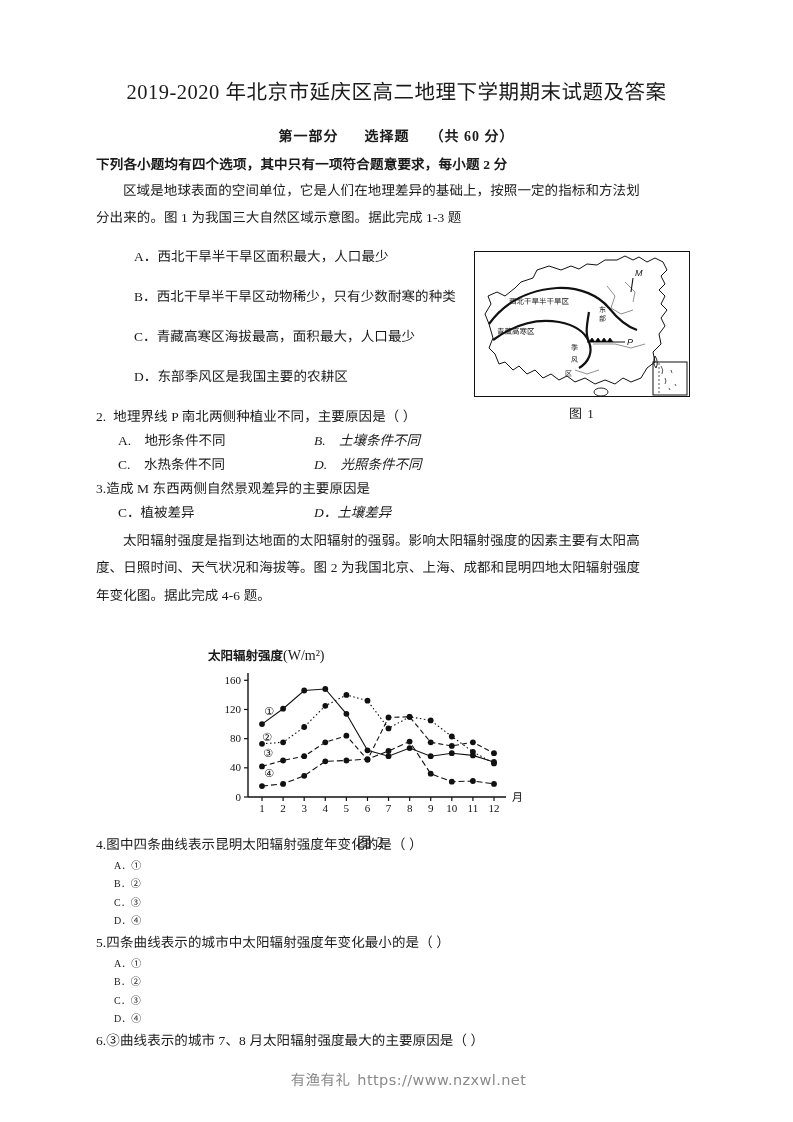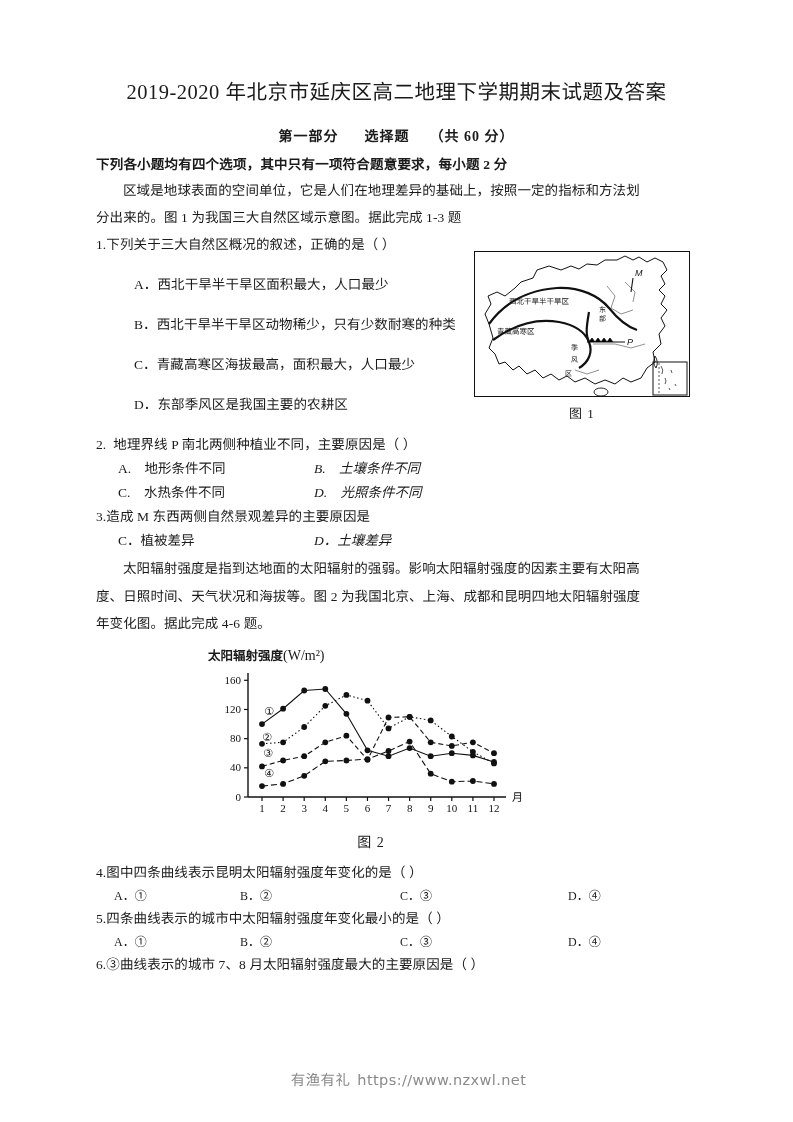--- a/index.html
+++ b/index.html
@@ -72,23 +72,24 @@
   .opt-2col {
     display: flex;
     font-size: 13.5px;
     line-height: 1.78;
     padding-left: 22px;
   }
   .opt-2col .c1 { width: 196px; flex: none; }
   .opt-2col .c2 { flex: none; font-style: italic; }
   .opt-4col {
     display: flex;
-    font-size: 12px;
+    font-size: 10px;
     line-height: 1.85;
     padding-left: 18px;
+    flex-direction: column;
   }
   .opt-4col span { flex: none; }
   .opt-4col .c1 { width: 126px; }
   .opt-4col .c2 { width: 160px; }
   .opt-4col .c3 { width: 168px; }
 
   
   .fig1-wrap {
     position: absolute;
     left: 474px;
@@ -176,21 +177,20 @@
   <div class="part-heading">
     <span class="seg">第一部分</span><span class="gap1"></span><span class="seg">选择题</span><span class="gap2"></span><span class="seg">（共 60 分）</span>
   </div>
 
   <p class="instruction">下列各小题均有四个选项，其中只有一项符合题意要求，每小题 2 分</p>
 
   <p class="para">区域是地球表面的空间单位，它是人们在地理差异的基础上，按照一定的指标和方法划</p>
   <p class="para" style="text-indent:0">分出来的。图 1 为我国三大自然区域示意图。据此完成 1-3 题</p>
 
   <div class="q-block">
-    <p class="q-stem"><span>1.</span><span>下列关于三大自然区概况的叙述，正确的是（           ）</span></p>
     <p class="opt-line">A．西北干旱半干旱区面积最大，人口最少</p>
     <p class="opt-line">B．西北干旱半干旱区动物稀少，只有少数耐寒的种类</p>
     <p class="opt-line">C．青藏高寒区海拔最高，面积最大，人口最少</p>
     <p class="opt-line">D．东部季风区是我国主要的农耕区</p>
   </div>
 
   <div class="q-block">
     <p class="q-stem"><span>2.</span>&nbsp;&nbsp;<span>地理界线 P 南北两侧种植业不同，主要原因是（       ）</span></p>
     <div class="opt-2col">
       <span class="c1">A.　地形条件不同</span>

